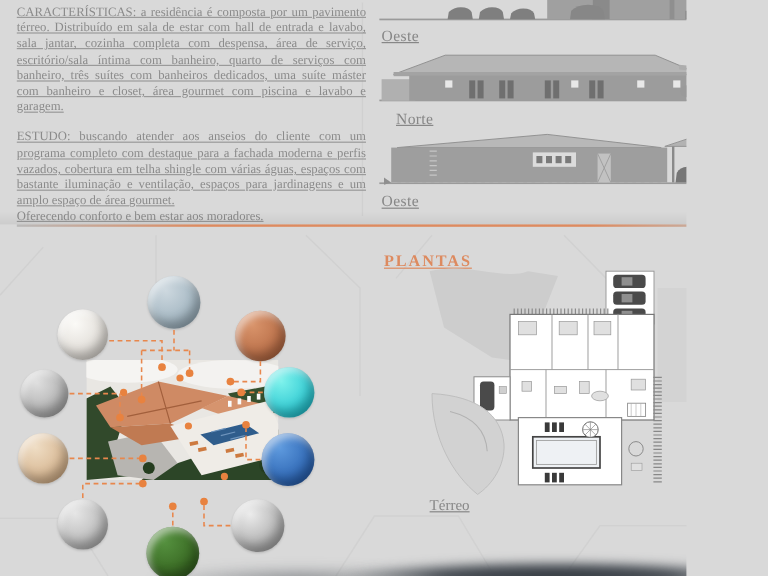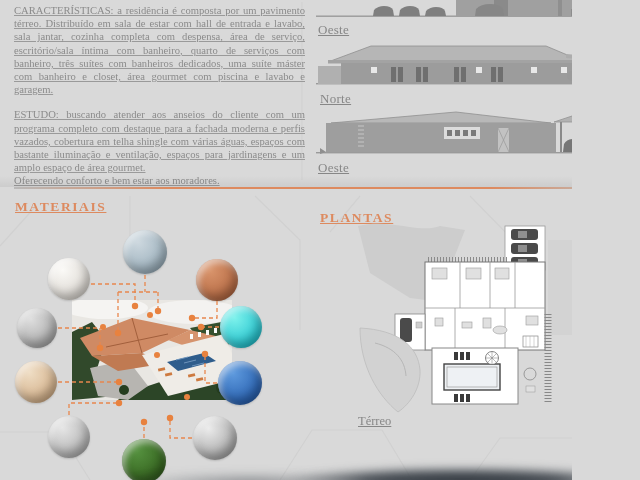--- a/index.html
+++ b/index.html
@@ -128,21 +128,21 @@
     </g>
     <polygon points="250,14 318,20 318,23 250,18" fill="#adadad"></polygon>
     <rect x="262" y="20" width="2" height="23" fill="#8a8a8a"></rect>
     <rect x="315" y="22" width="2" height="21" fill="#8a8a8a"></rect>
     <circle cx="256" cy="36" r="5" fill="#9a9a9a"></circle>
     <g fill="#8a8a8a">
       <path d="M266,38 q3,-5 12,-5 q9,0 11,5 l1,5 h-25 z"></path>
       <path d="M293,38 q3,-5 11,-5 q8,0 10,5 l1,5 h-23 z"></path>
     </g>
   </svg>
-  <div class="abs elev-label" style="left:320px;top:91px">Norte</div>
+  <div class="abs elev-label" style="left:330px;top:91px">Norte</div>
 
   <svg class="abs" style="left:316px;top:110px" width="318" height="49" viewBox="0 0 318 49">
     <rect x="0" y="42" width="318" height="1.4" fill="#9a9a9a"></rect>
     <line x1="4" y1="41" x2="240" y2="41" stroke="#c9c9c9" stroke-width="1.6" stroke-dasharray="4 3"></line>
     <polygon points="15,13 140,2 235,13" fill="#b8b8b8" stroke="#909090" stroke-width="0.8"></polygon>
     <polygon points="238,12 262,4 318,4 318,12" fill="#b2b2b2" stroke="#949494" stroke-width="0.8"></polygon>
     <rect x="10" y="13" width="230" height="29" fill="#9e9e9e"></rect>
     <g stroke="#c6c6c6" stroke-width="1">
       <line x1="42" y1="16" x2="48" y2="16"></line>
         <line x1="42" y1="20" x2="48" y2="20"></line>
@@ -167,21 +167,20 @@
       <path d="M273,34 q3,-5 10,-5 q8,0 10,5 l1,8 h-22 z"></path>
       <path d="M297,34 q3,-5 9,-5 q8,0 10,5 l1,8 h-21 z"></path>
     </g>
     <path d="M4,38 l6,4 l-6,2 z" fill="#8f8f8f"></path>
   </svg>
   <div class="abs elev-label" style="left:318px;top:160px">Oeste</div>
 
   <div class="abs pre-divider-shade"></div>
   <div class="abs divider"></div>
 
-  <div class="abs section-title" style="left:15px;top:199px">MATERIAIS</div>
 
   <svg class="abs" style="left:72px;top:300px" width="160" height="100" viewBox="0 0 160 100">
     <rect width="160" height="100" fill="#e9e7e3"></rect>
     <ellipse cx="34" cy="8" rx="42" ry="11" fill="#f5f4f2"></ellipse>
     <ellipse cx="122" cy="12" rx="46" ry="12" fill="#f3f2f0"></ellipse>
     <polygon points="0,32 20,22 34,40 24,72 44,96 0,100" fill="#31492b"></polygon>
     <polygon points="52,94 160,58 160,100 46,100" fill="#2c4527"></polygon>
     <polygon points="118,28 160,20 160,44 132,46" fill="#35502e"></polygon>
     <polygon points="18,68 56,60 76,86 56,100 26,96" fill="#b7b5b1"></polygon>
     <polygon points="8,38 60,18 118,30 70,53 20,56" fill="#cf8a64"></polygon>

